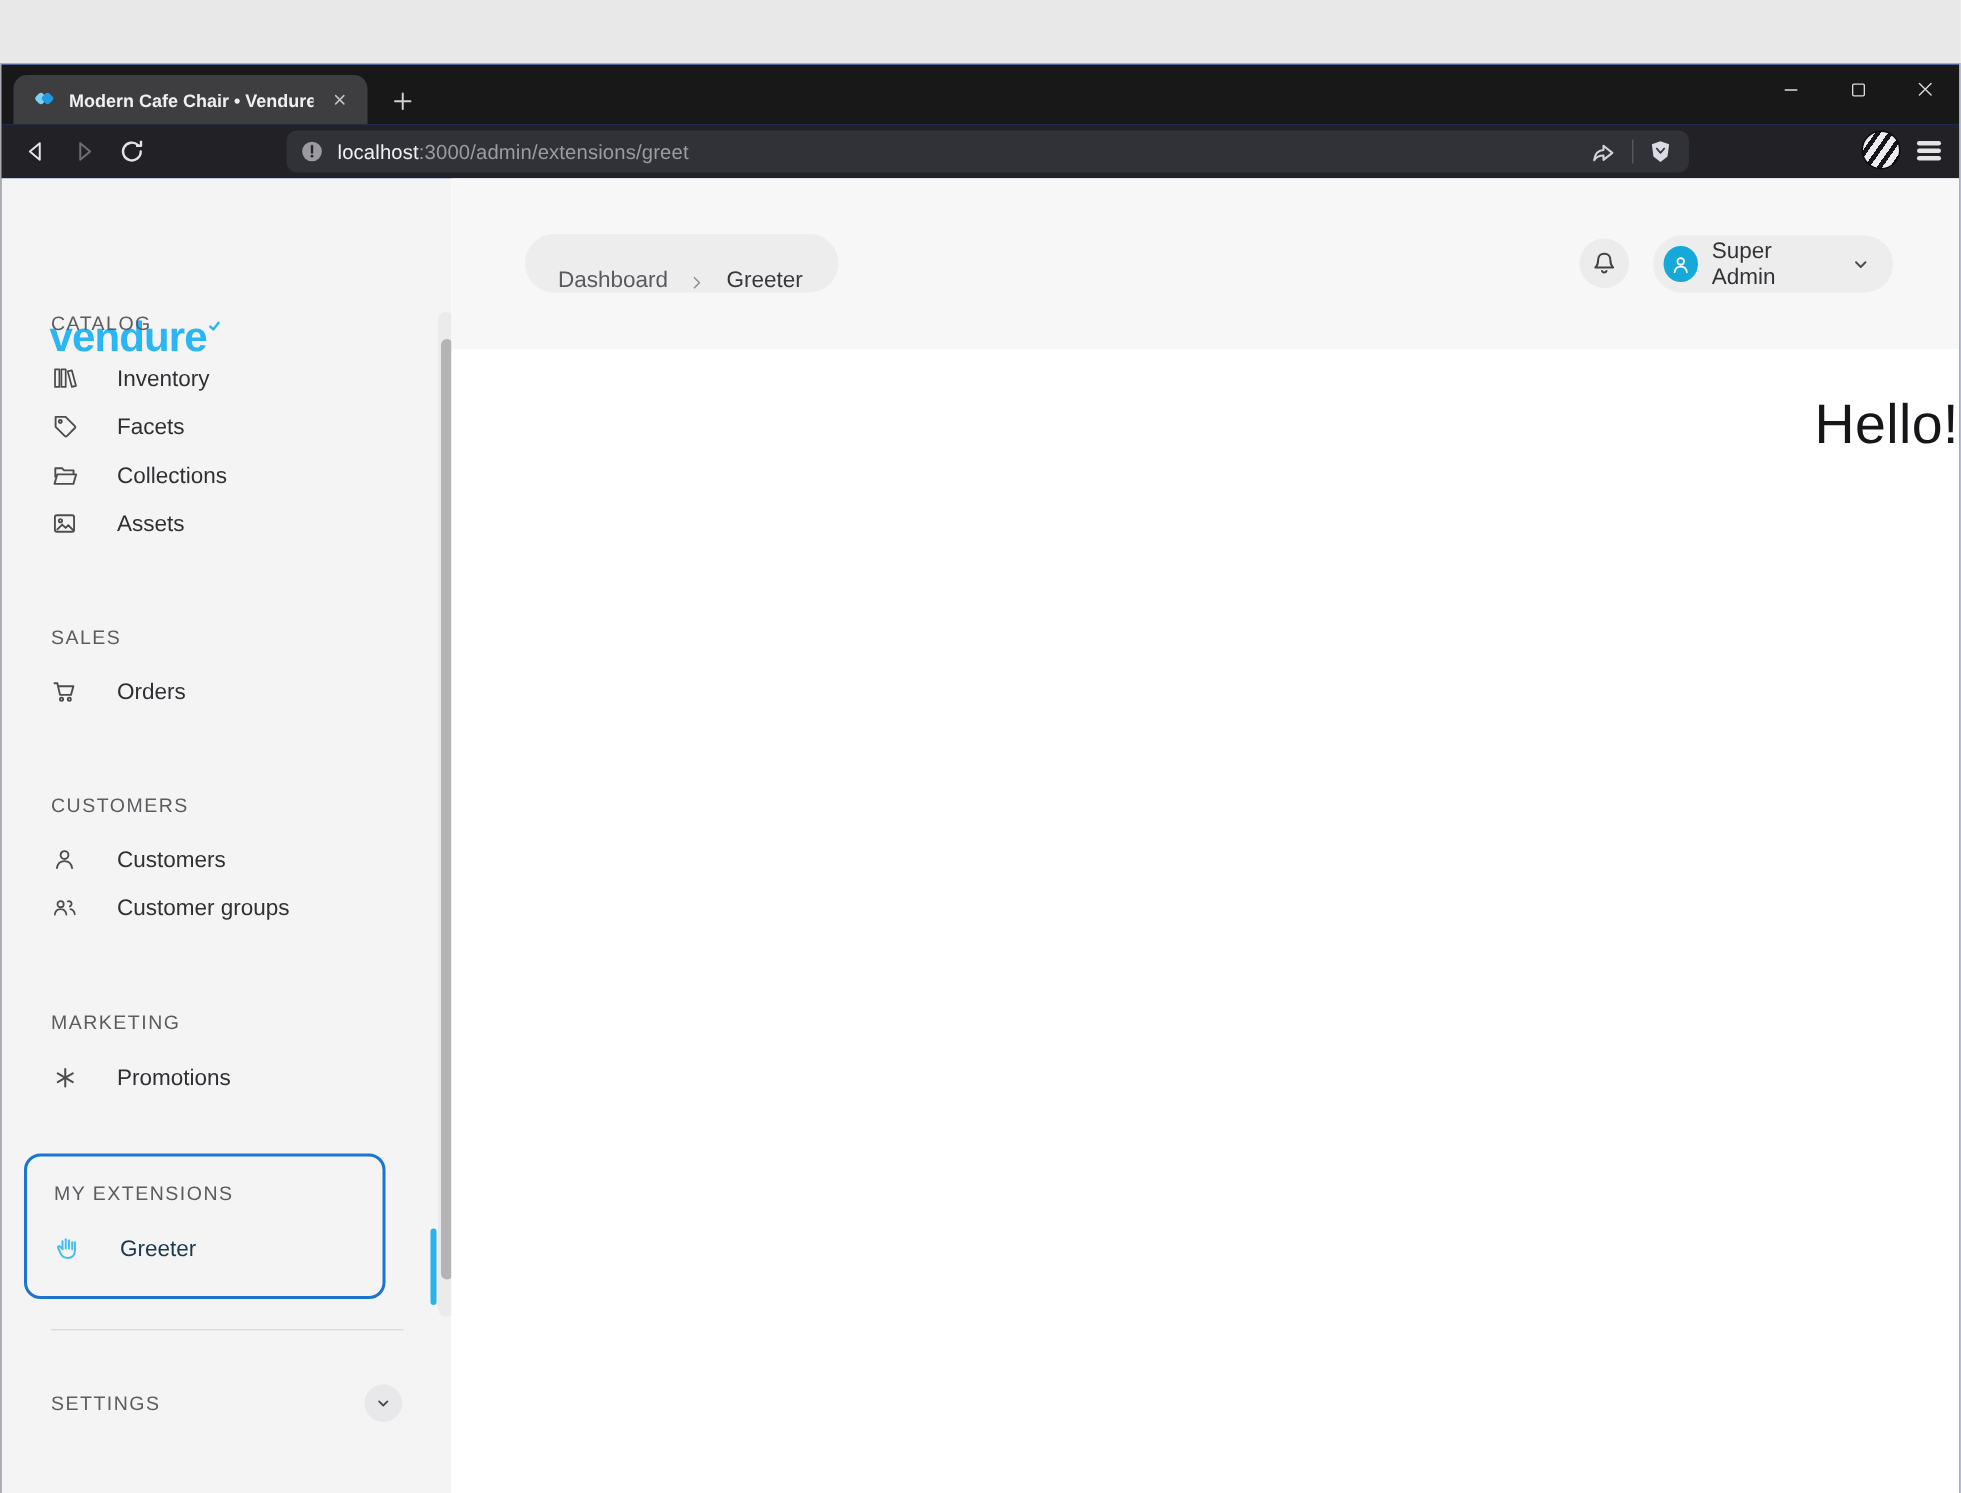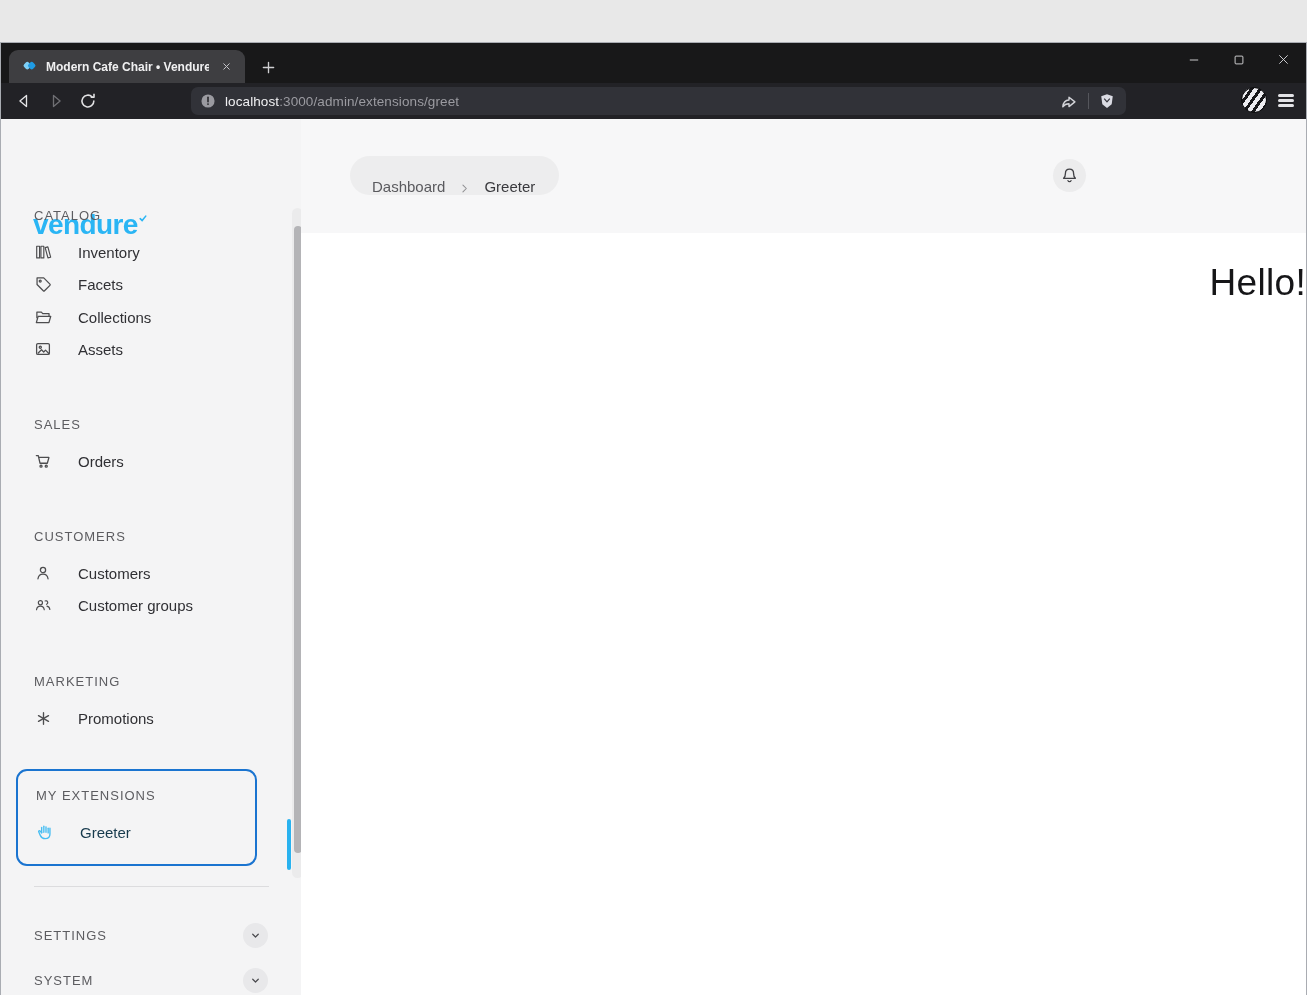--- a/index.html
+++ b/index.html
@@ -297,28 +297,20 @@
       <div class="divider"></div>
 
       <div class="foot-row" style="top:804px">
         <span class="sec-label">SETTINGS</span>
         <span class="chev-circle">
           <svg width="15" height="15" viewBox="0 0 20 20">
               <path d="M6.3 8.3l3.7 3.7 3.7-3.7" fill="none" stroke="#4a4a4e" stroke-width="1.6" stroke-linecap="round" stroke-linejoin="round"></path>
             </svg>
         </span>
       </div>
-      <div class="foot-row" style="top:849px">
-        <span class="sec-label">SYSTEM</span>
-        <span class="chev-circle">
-          <svg width="15" height="15" viewBox="0 0 20 20">
-              <path d="M6.3 8.3l3.7 3.7 3.7-3.7" fill="none" stroke="#4a4a4e" stroke-width="1.6" stroke-linecap="round" stroke-linejoin="round"></path>
-            </svg>
-        </span>
-      </div>
 
       <div class="active-bar"></div>
       <div class="scroll-track">
         <div class="scroll-thumb"></div>
       </div>
     </div>
 
     <div class="main">
       <div class="main-header">
         <div class="breadcrumb">
@@ -331,19 +323,33 @@
           <span class="bc-current">Greeter</span>
         </div>
         <div class="bell-btn">
           <span style="display:flex">
             <svg width="19" height="19" viewBox="0 0 20 20" fill="none" stroke="#414145" stroke-width="1.4">
               <path d="M10 3.3c-2.7 0-4.3 1.9-4.3 4.5 0 3.1-.9 4.3-1.9 5.2h12.4c-1-.9-1.9-2.1-1.9-5.2 0-2.6-1.6-4.5-4.3-4.5z" stroke-linejoin="round"></path>
               <path d="M8.4 15.4a1.7 1.7 0 0 0 3.2 0" stroke-linecap="round"></path>
             </svg>
           </span>
         </div>
+        <div class="user-pill">
+          <span class="user-avatar">
+            <svg width="17" height="17" viewBox="0 0 20 20" fill="none" stroke="#ffffff" stroke-width="1.4" stroke-linecap="round">
+              <circle cx="10" cy="7.4" r="2.6"></circle>
+              <path d="M5.2 15.8c.4-2.9 2.3-4.4 4.8-4.4s4.4 1.5 4.8 4.4"></path>
+            </svg>
+          </span>
+          <span class="user-name">Super Admin</span>
+          <span class="user-chev">
+            <svg width="15" height="15" viewBox="0 0 20 20">
+                <path d="M5.8 7.8l4.2 4.2 4.2-4.2" fill="none" stroke="#4a4a4e" stroke-width="1.7" stroke-linecap="round" stroke-linejoin="round"></path>
+              </svg>
+          </span>
+        </div>
       </div>
       <div class="content">
         <div class="greeting">Hello!</div>
       </div>
     </div>
   </div>
 </div>
 
 </body></html>

